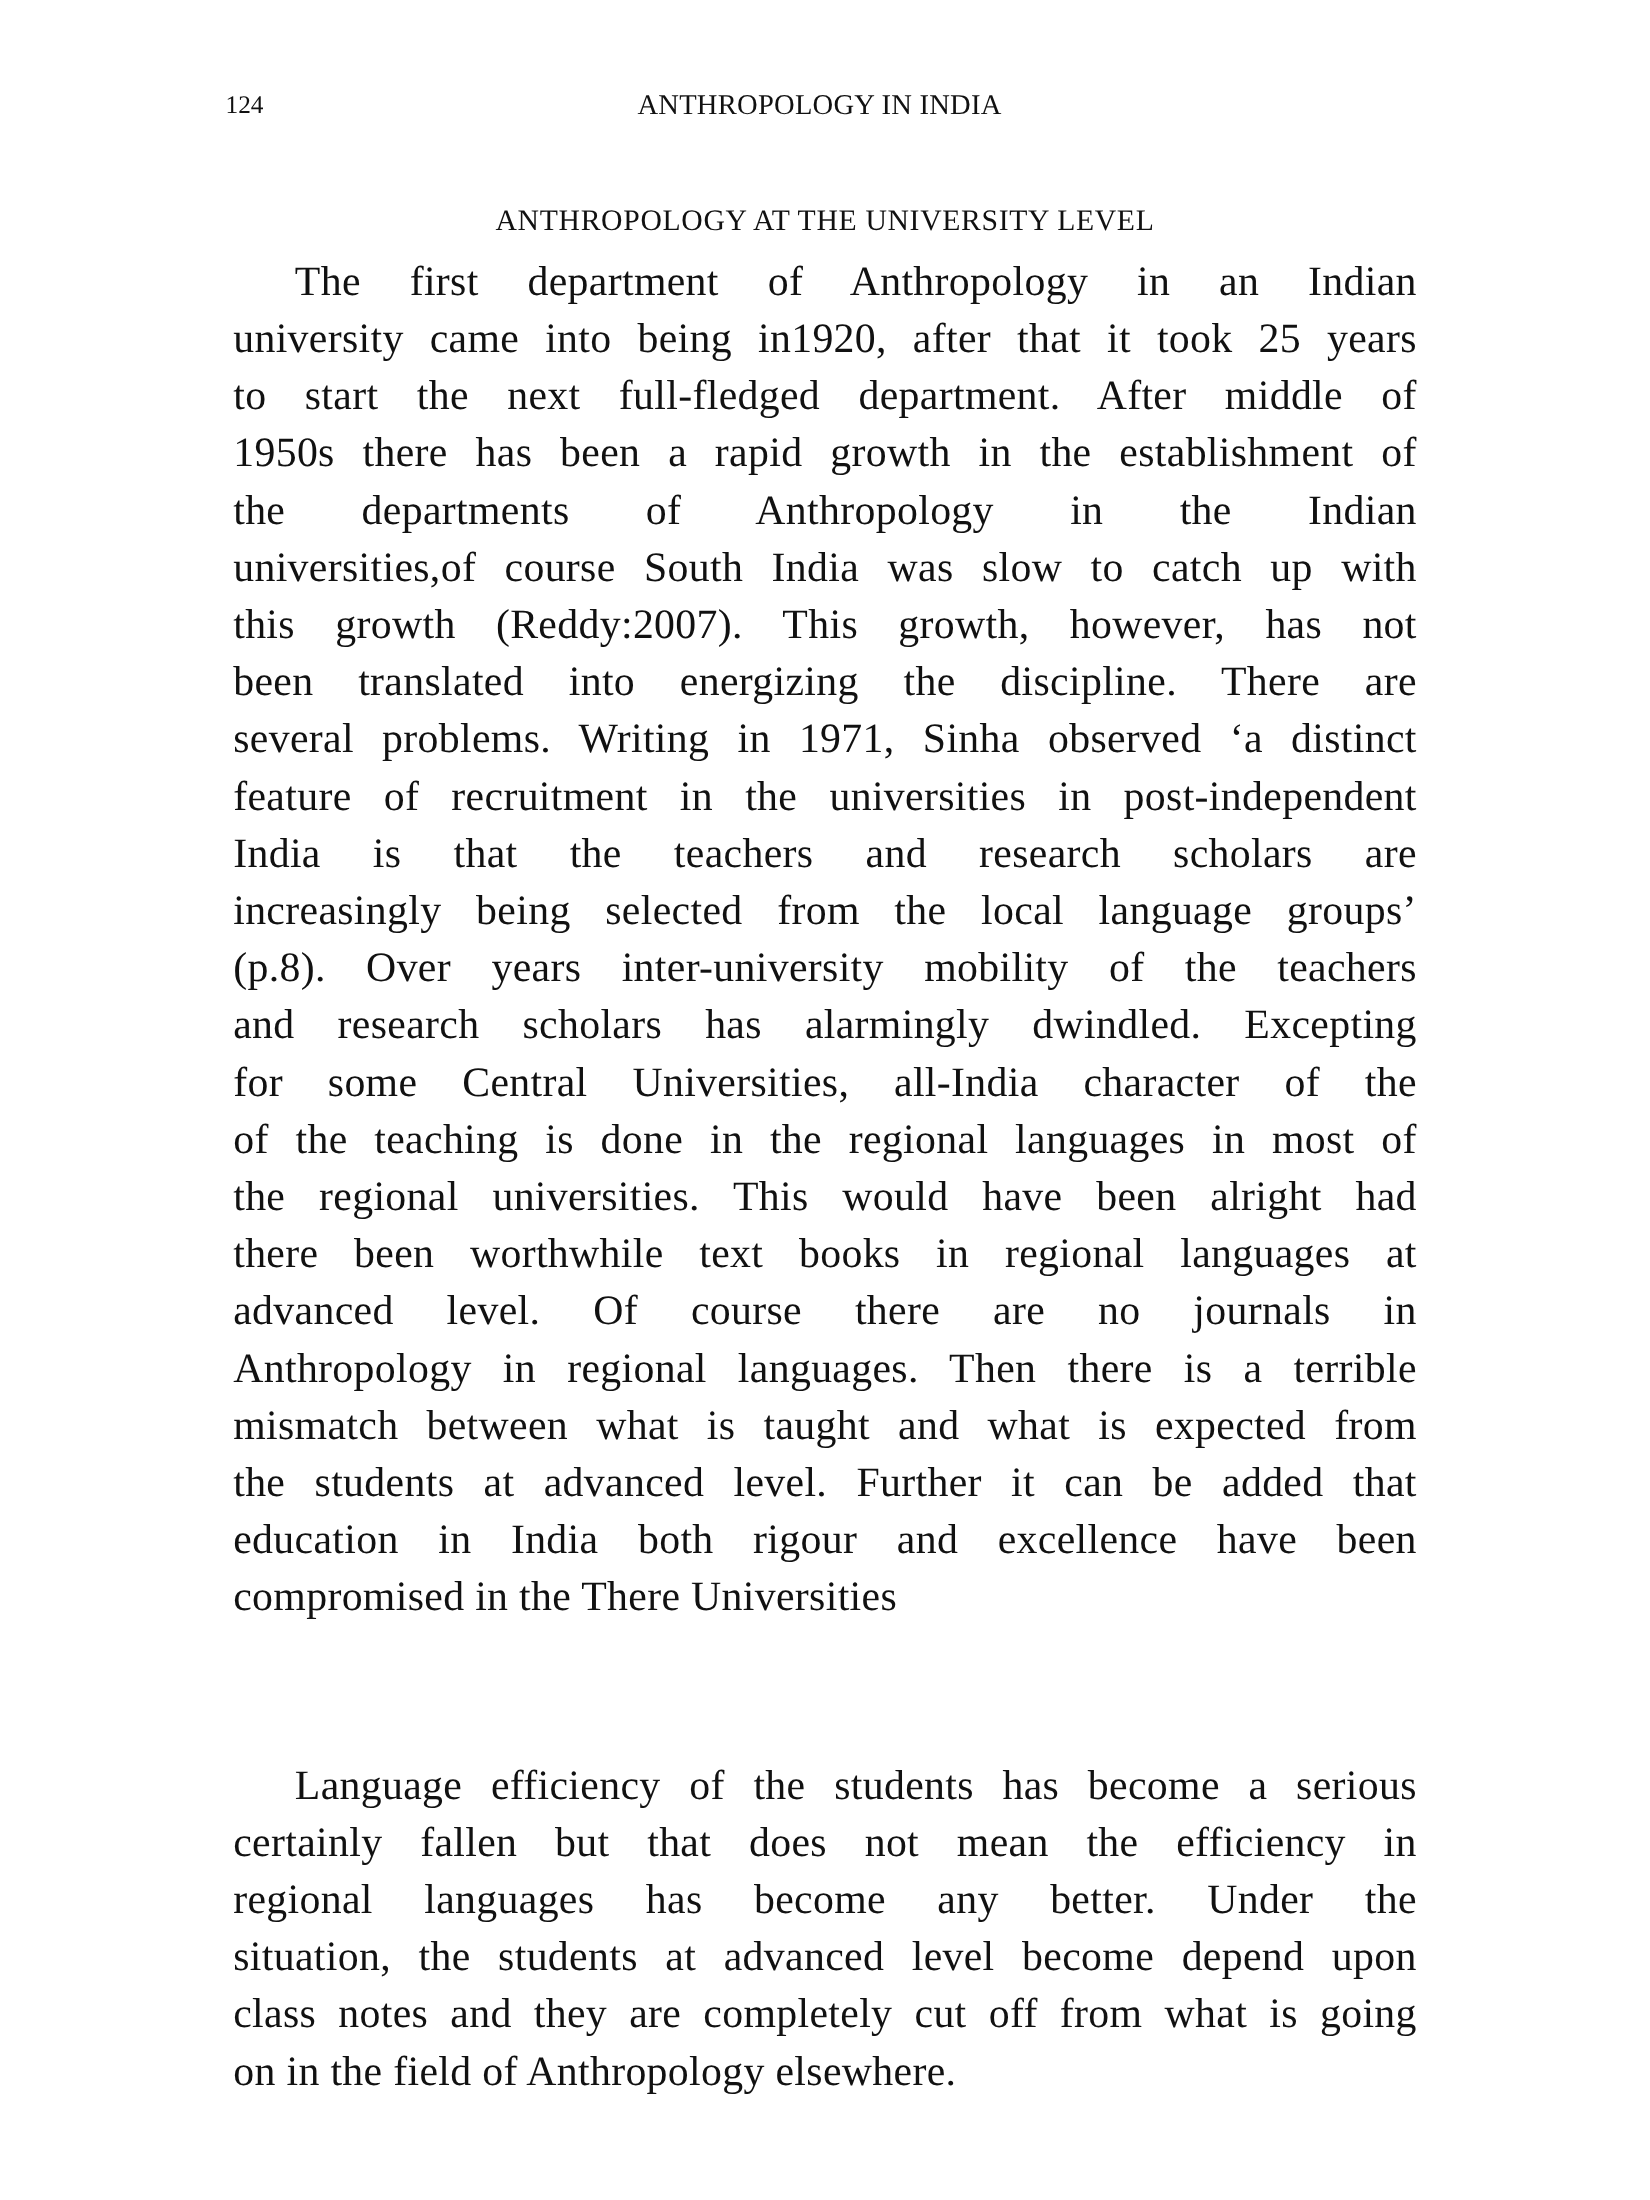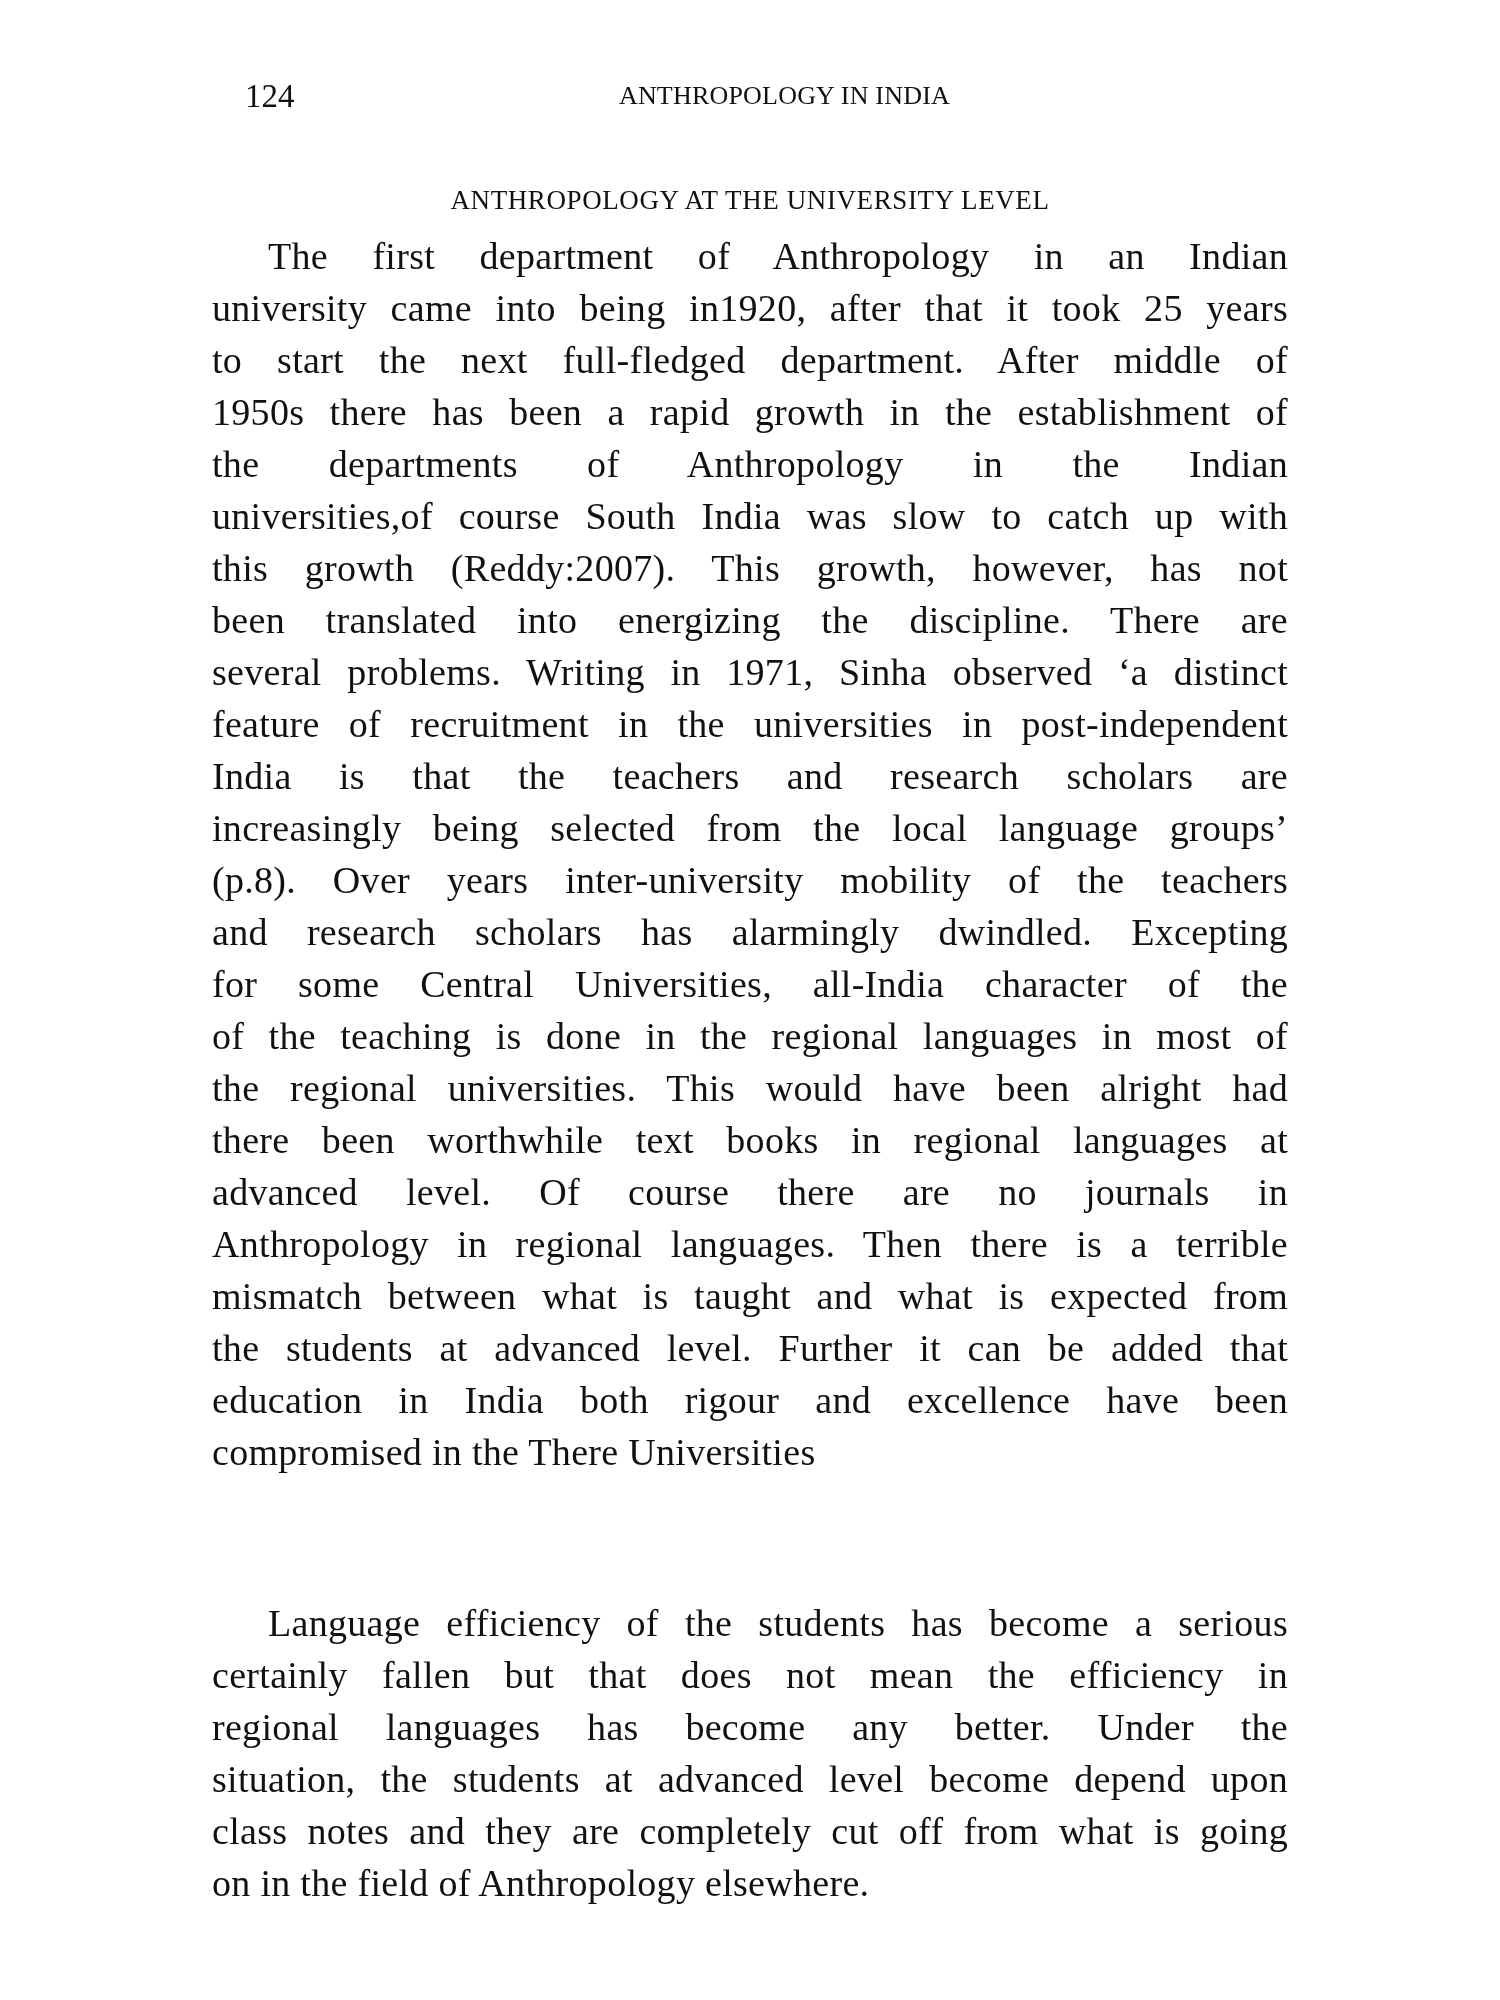--- a/index.html
+++ b/index.html
@@ -26,32 +26,31 @@
       position: absolute;
       top: 76px;
       left: 0;
       width: 1500px;
       height: 40px;
     }
     .page-number {
       position: absolute;
       left: 205px;
       top: 0;
-      font-size: 33px;
+      font-size: 23px;
       line-height: 40px;
-      margin-left: 40px;
     }
     .running-title {
       position: absolute;
       left: 540px;
       width: 410px;
       top: 0;
       font-size: 26px;
       line-height: 40px;
-      text-align: right;
+      text-align: center;
       letter-spacing: 0.2px;
     }
     .section-heading {
       position: absolute;
       top: 180px;
       left: 378px;
       width: 744px;
       font-size: 27px;
       font-weight: normal;
       line-height: 40px;

